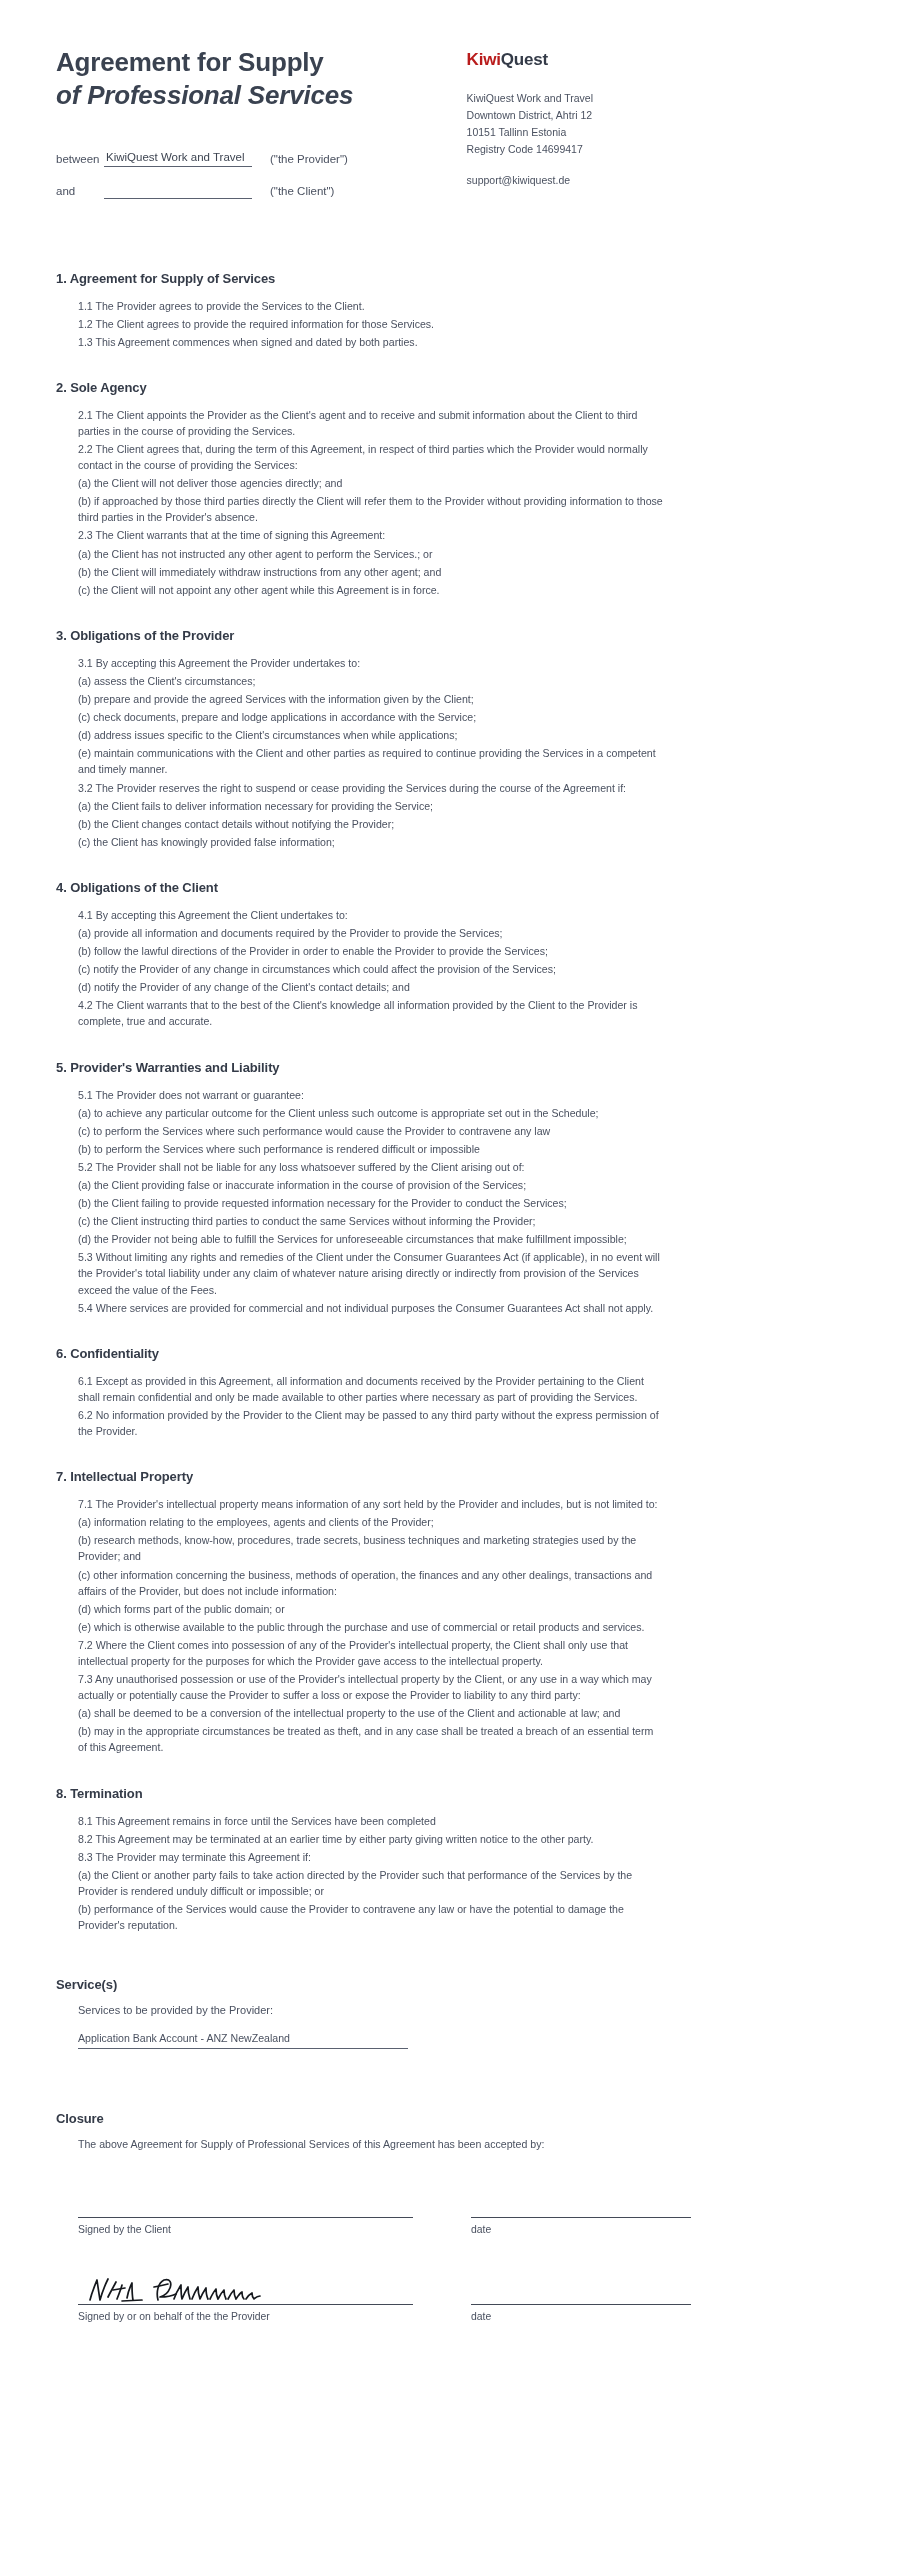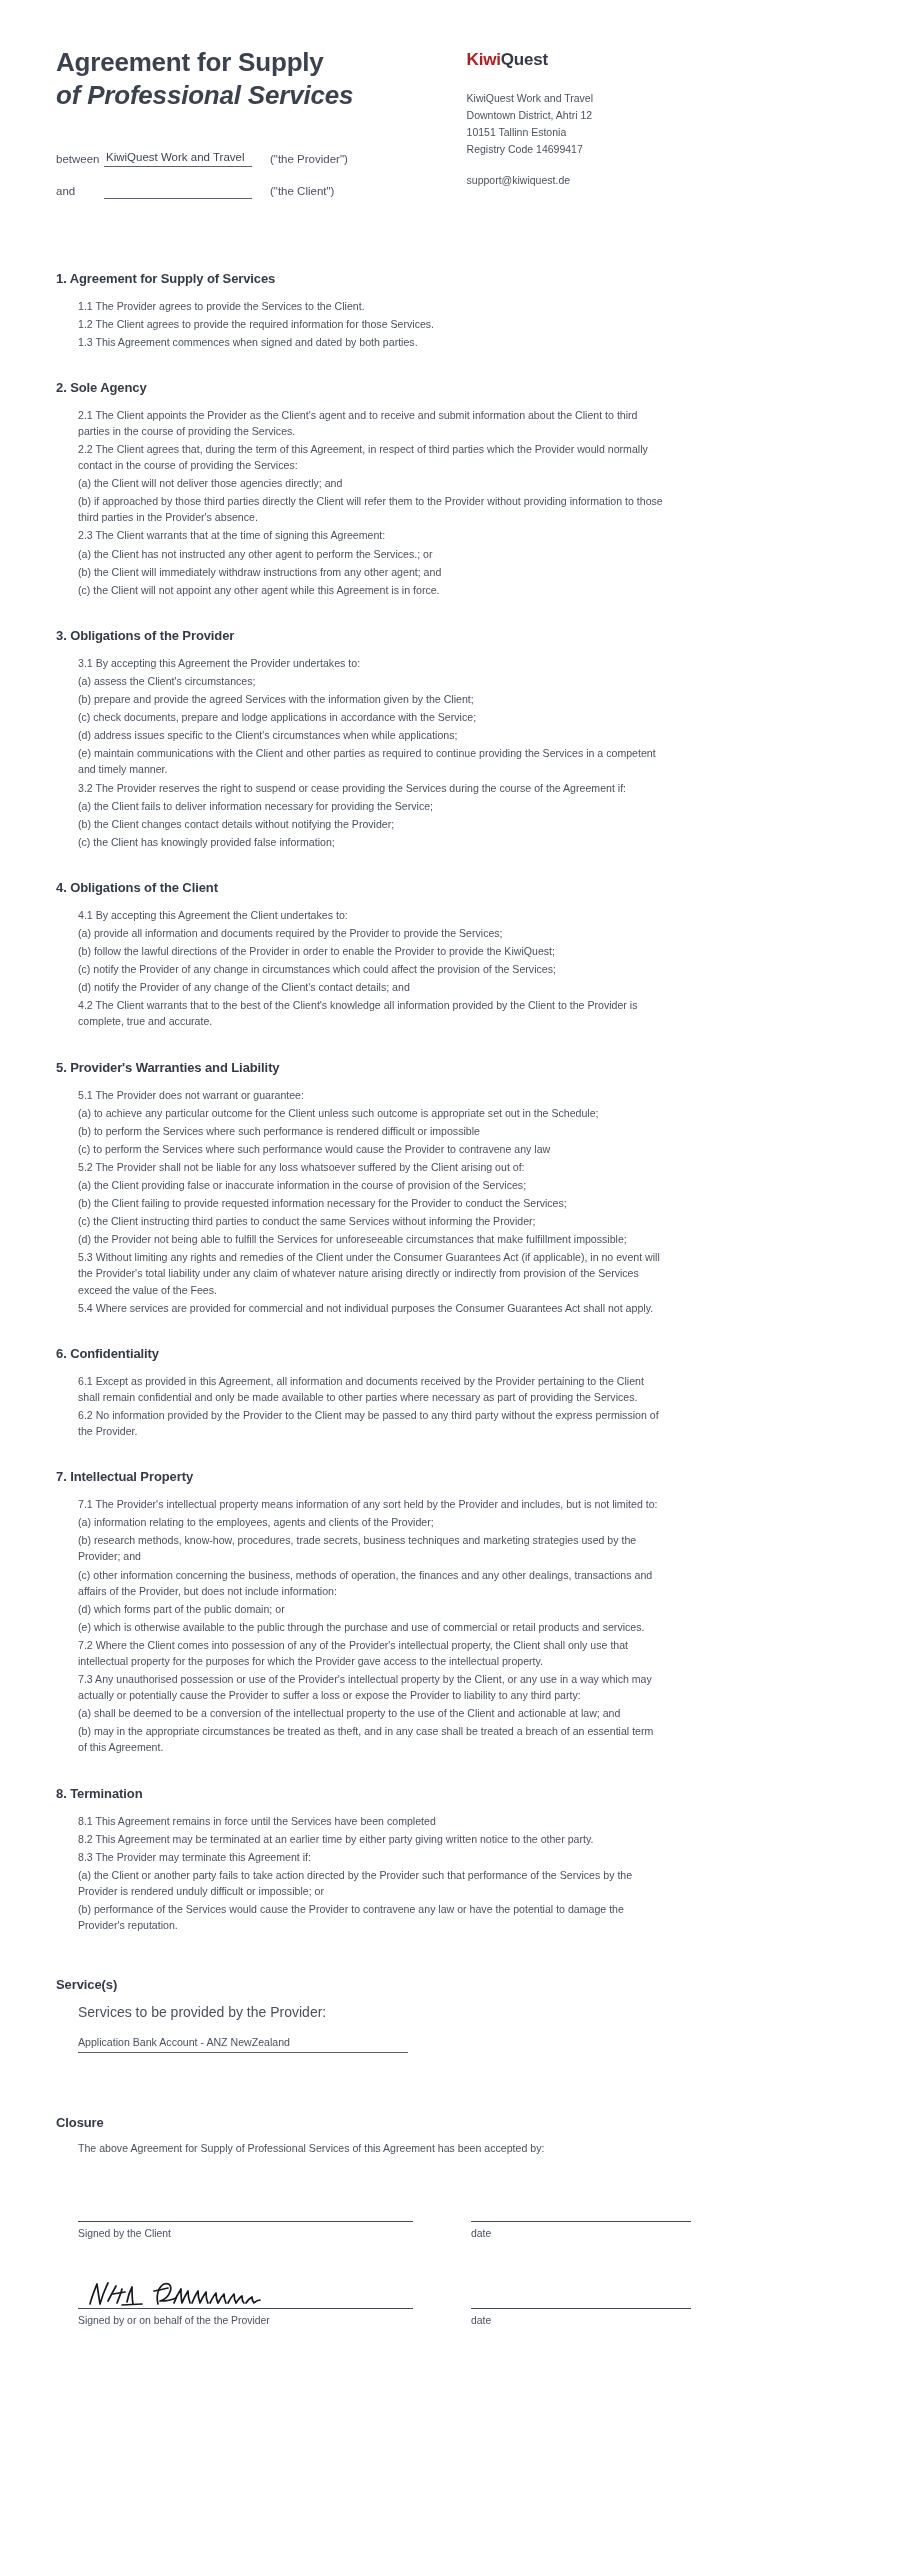--- a/index.html
+++ b/index.html
@@ -122,21 +122,21 @@
     font-size: 10.6px;
     line-height: 1.52;
     color: #4a5160;
     margin: 0 0 2px 0;
     text-align: left;
   }
 
   
   .service-block { margin-top: 44px; }
   .service-intro {
-    font-size: 14px;
+    font-size: 11px;
     color: #4a5160;
     padding-left: 22px;
     margin-bottom: 16px;
   }
   .service-field {
     margin-left: 22px;
     width: 330px;
     border-bottom: 1.2px solid #5a6170;
     padding-bottom: 4px;
     font-size: 10.6px;
@@ -259,33 +259,33 @@
           <p class="clause">(a) the Client fails to deliver information necessary for providing the Service;</p>
           <p class="clause">(b) the Client changes contact details without notifying the Provider;</p>
           <p class="clause">(c) the Client has knowingly provided false information;</p>
         </div>
       </div>
       <div class="section spaced-top">
         <div class="section-heading">4. Obligations of the Client</div>
         <div class="clauses">
           <p class="clause">4.1 By accepting this Agreement the Client undertakes to:</p>
           <p class="clause">(a) provide all information and documents required by the Provider to provide the Services;</p>
-          <p class="clause">(b) follow the lawful directions of the Provider in order to enable the Provider to provide the KiwiQuest;</p>
+          <p class="clause">(b) follow the lawful directions of the Provider in order to enable the Provider to provide the Services;</p>
           <p class="clause">(c) notify the Provider of any change in circumstances which could affect the provision of the Services;</p>
           <p class="clause">(d) notify the Provider of any change of the Client's contact details; and</p>
           <p class="clause">4.2 The Client warrants that to the best of the Client's knowledge all information provided by the Client to the Provider is complete, true and accurate.</p>
         </div>
       </div>
       <div class="section spaced-top">
         <div class="section-heading">5. Provider's Warranties and Liability</div>
         <div class="clauses">
           <p class="clause">5.1 The Provider does not warrant or guarantee:</p>
           <p class="clause">(a) to achieve any particular outcome for the Client unless such outcome is appropriate set out in the Schedule;</p>
+          <p class="clause">(c) to perform the Services where such performance would cause the Provider to contravene any law</p>
           <p class="clause">(b) to perform the Services where such performance is rendered difficult or impossible</p>
-          <p class="clause">(c) to perform the Services where such performance would cause the Provider to contravene any law</p>
           <p class="clause">5.2 The Provider shall not be liable for any loss whatsoever suffered by the Client arising out of:</p>
           <p class="clause">(a) the Client providing false or inaccurate information in the course of provision of the Services;</p>
           <p class="clause">(b) the Client failing to provide requested information necessary for the Provider to conduct the Services;</p>
           <p class="clause">(c) the Client instructing third parties to conduct the same Services without informing the Provider;</p>
           <p class="clause">(d) the Provider not being able to fulfill the Services for unforeseeable circumstances that make fulfillment impossible;</p>
           <p class="clause">5.3 Without limiting any rights and remedies of the Client under the Consumer Guarantees Act (if applicable), in no event will the Provider's total liability under any claim of whatever nature arising directly or indirectly from provision of the Services exceed the value of the Fees.</p>
           <p class="clause">5.4 Where services are provided for commercial and not individual purposes the Consumer Guarantees Act shall not apply.</p>
         </div>
       </div>
       <div class="section spaced-top">

